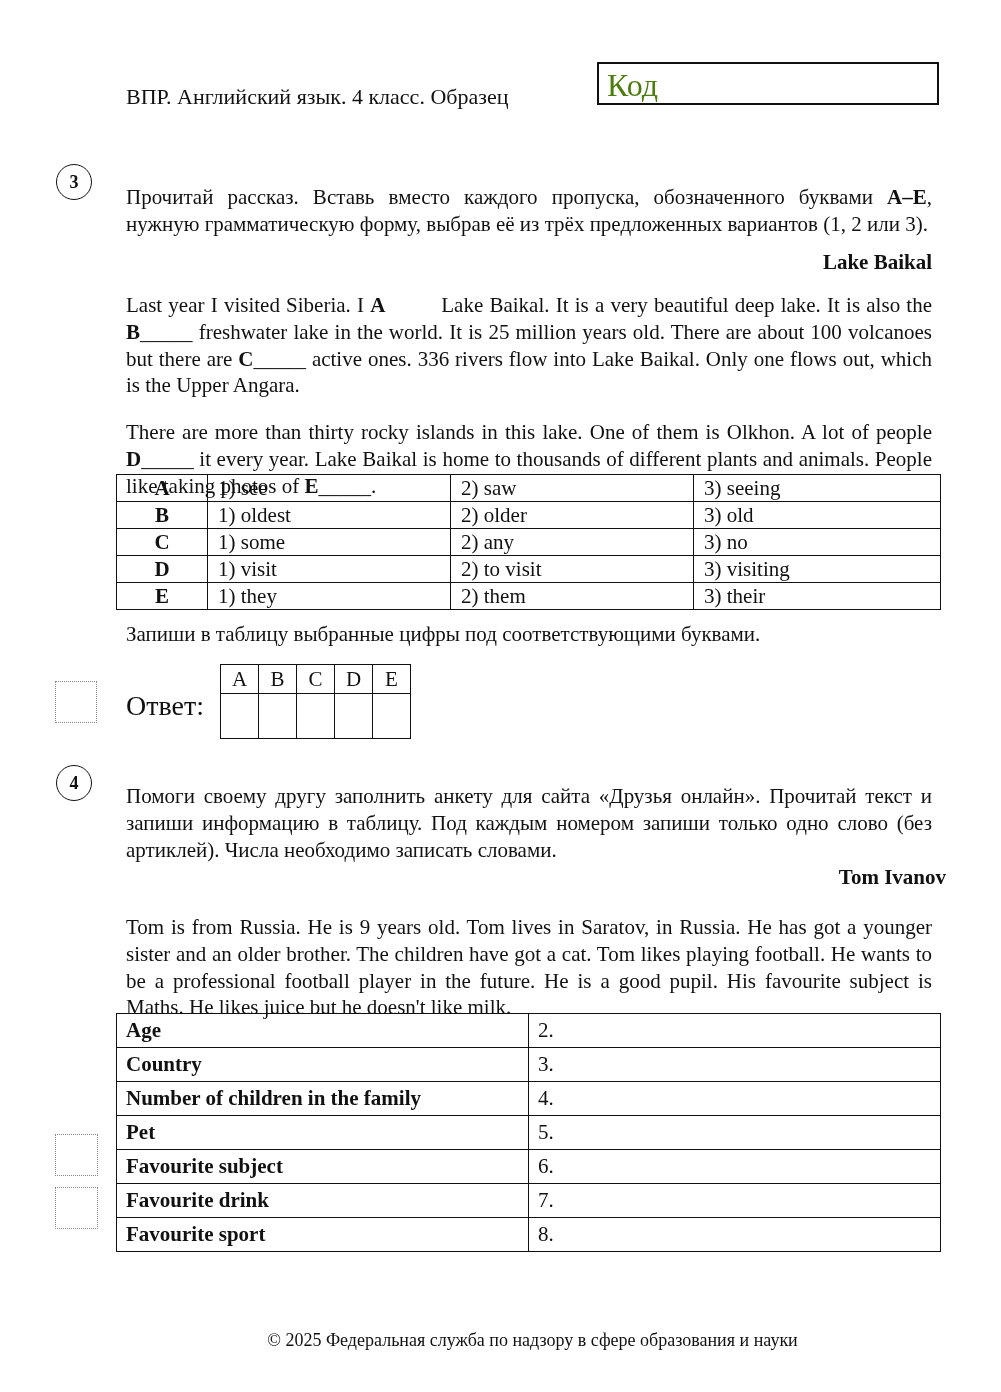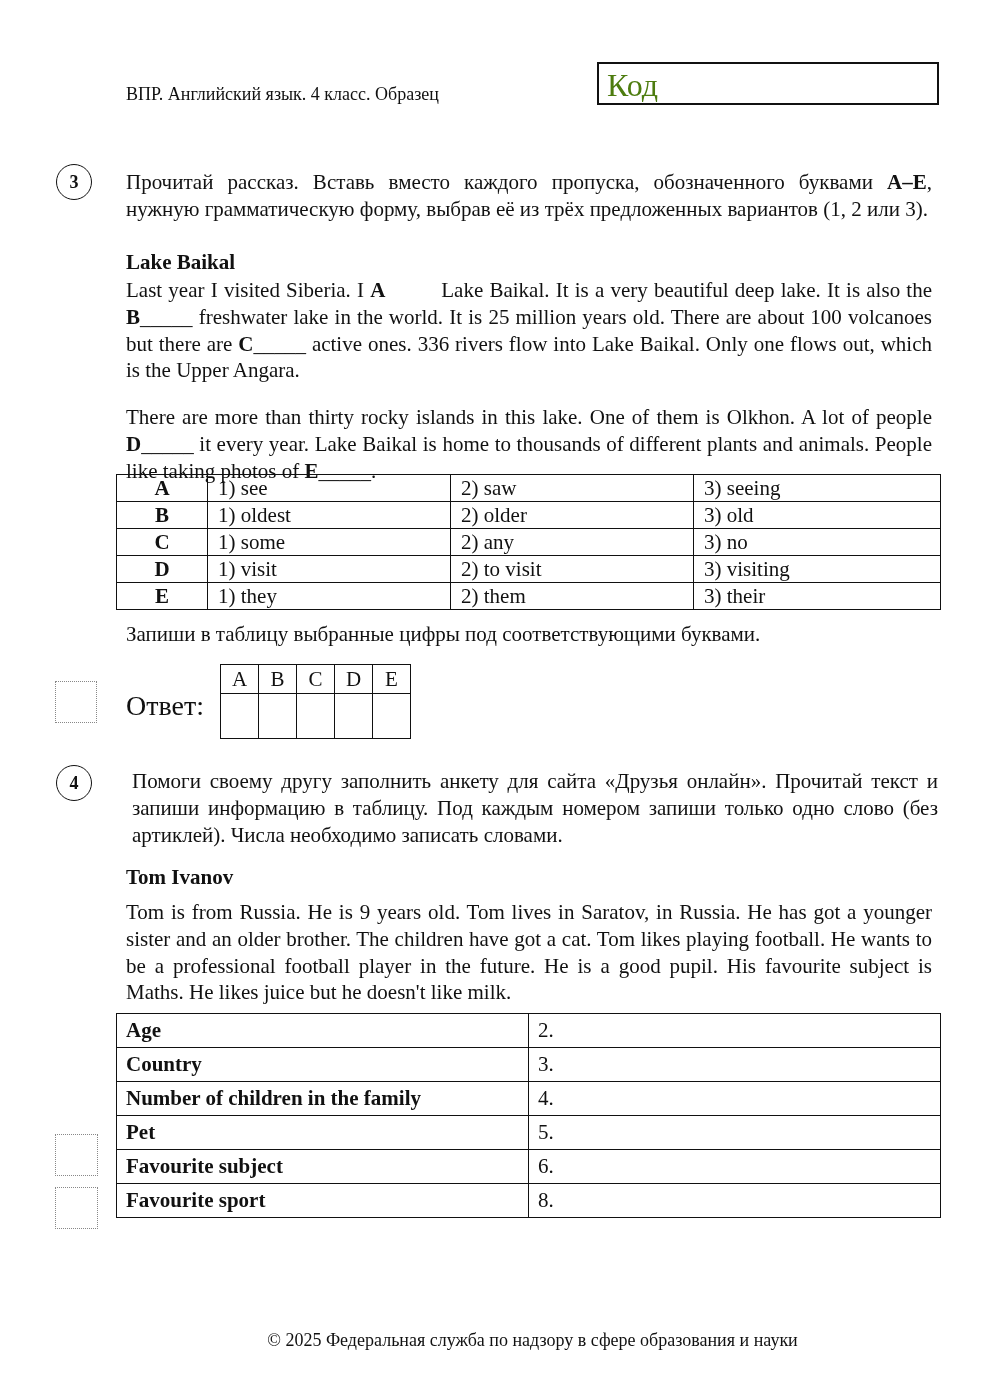--- a/index.html
+++ b/index.html
@@ -1,26 +1,26 @@
 <!DOCTYPE html>
 <html><head>
 <meta charset="utf-8">
 <style>
   html, body { margin: 0; padding: 0; background: #ffffff; }
   body { width: 1001px; height: 1392px; position: relative; overflow: hidden;
          font-family: "Liberation Serif", "DejaVu Serif", serif; color: #111; }
   .abs { position: absolute; }
-  .header-title { left: 126px; top: 84px; font-size: 18px; }
+  .header-title { left: 126px; top: 84px; font-size: 22px; }
   .code-box { left: 597px; top: 62px; width: 342px; height: 43px; border: 2px solid #111; box-sizing: border-box; }
   .code-box span { position: absolute; left: 8px; top: 3px; font-size: 32px; color: #4d7c0f; }
   .task-num { width: 36px; height: 36px; border: 1.5px solid #111; border-radius: 50%; box-sizing: border-box;
               display: flex; align-items: center; justify-content: center; font-weight: bold; font-size: 18px; }
   .para { font-size: 21px; line-height: 26.8px; text-align: justify; }
-  .para.last-left { text-align-last: left; }
-  .center-title { font-weight: bold; font-size: 21px; text-align: left; }
+  .para.last-left { text-align-last: left; margin-top: 15px; }
+  .center-title { font-weight: bold; font-size: 21px; text-align: right; }
   table { border-collapse: collapse; }
   .opts { left: 116px; top: 474px; width: 825px; font-size: 21px; }
   .opts td { border: 1.5px solid #111; height: 26px; padding: 0 0 0 10px; line-height: 25px; }
   .opts td.letter { width: 90px; text-align: center; font-weight: bold; padding: 0; }
   .opts td.c1 { width: 232px; }
   .opts td.c2 { width: 232px; }
   .answer-table { left: 220px; top: 664px; font-size: 21px; }
   .answer-table td { border: 1.5px solid #111; width: 37px; text-align: center; padding: 0; }
   .answer-table tr.hdr td { height: 28px; }
   .answer-table tr.cells td { height: 44px; }
@@ -104,23 +104,23 @@
         <td></td>
         <td></td>
         <td></td>
       </tr>
 </tbody>
   </table>
 
 <div class="abs task-num" style="left:56px; top:765px;">
   <span>4</span>
 </div>
-<div class="abs para last-left" style="left:132px; top:768px; width:806px;">Помоги своему другу заполнить анкету для сайта «Друзья онлайн». Прочитай текст и запиши информацию в таблицу. Под каждым номером запиши только одно слово (без артиклей). Числа необходимо записать словами.</div>
+<div class="abs para last-left" style="left:126px; top:768px; width:806px;">Помоги своему другу заполнить анкету для сайта «Друзья онлайн». Прочитай текст и запиши информацию в таблицу. Под каждым номером запиши только одно слово (без артиклей). Числа необходимо записать словами.</div>
 
-<div class="abs center-title" style="left:126px; top:865px; width:806px;font-family:Liberation Serif, serif;">Tom Ivanov</div>
+<div class="abs center-title" style="left:140px; top:865px; width:806px;font-family:Liberation Serif, serif;">Tom Ivanov</div>
 
 <div class="abs para last-left" style="left:126px; top:899px; width:806px;">Tom is from Russia. He is 9 years old. Tom lives in Saratov, in Russia. He has got a younger sister and an older brother. The children have got a cat. Tom likes playing football. He wants to be a professional football player in the future. He is a good pupil. His favourite subject is Maths. He likes juice but he doesn't like milk.</div>
 
 <div class="abs score-box" style="left:55px; top:1134px; width:43px;"></div>
 <div class="abs score-box" style="left:55px; top:1187px; width:43px;"></div>
 
 <table class="abs form-table">
   <tbody id="form-body">
       <tr>
         <td class="lbl">Age</td>
@@ -136,19 +136,23 @@
       </tr>
       <tr>
         <td class="lbl">Pet</td>
         <td>5.</td>
       </tr>
       <tr>
         <td class="lbl">Favourite subject</td>
         <td>6.</td>
       </tr>
       <tr>
+        <td class="lbl">Favourite drink</td>
+        <td>7.</td>
+      </tr>
+      <tr>
         <td class="lbl">Favourite sport</td>
         <td>8.</td>
       </tr>
     </tbody>
 </table>
 
 <div class="abs footer">© 2025 Федеральная служба по надзору в сфере образования и науки</div>
 
 </body></html>

